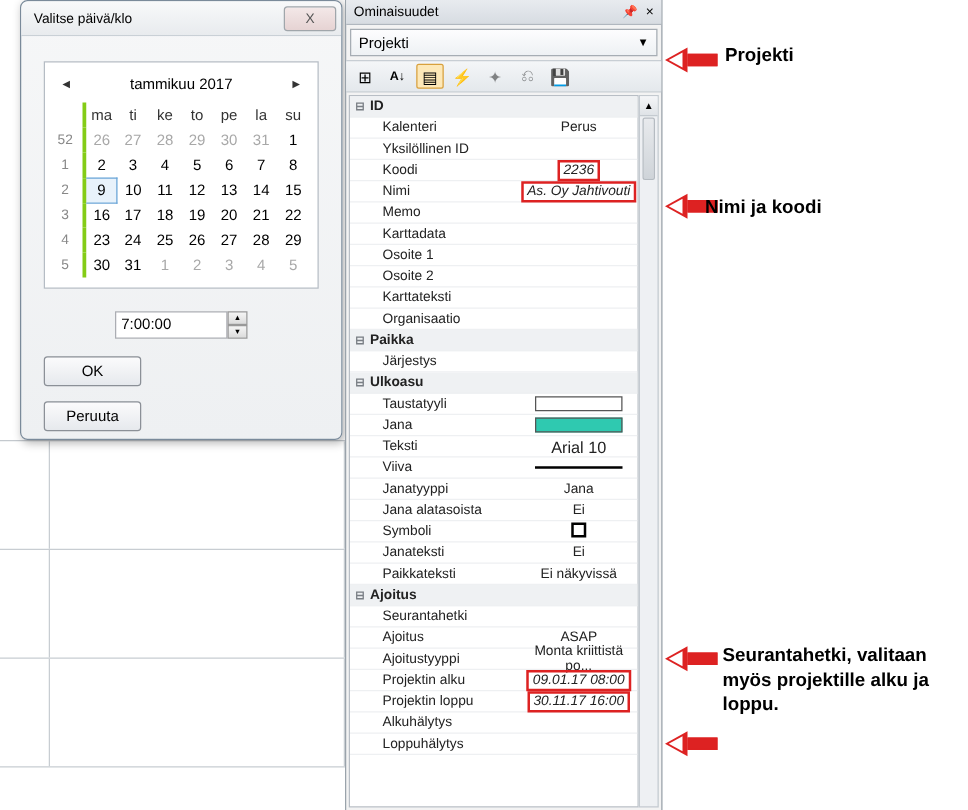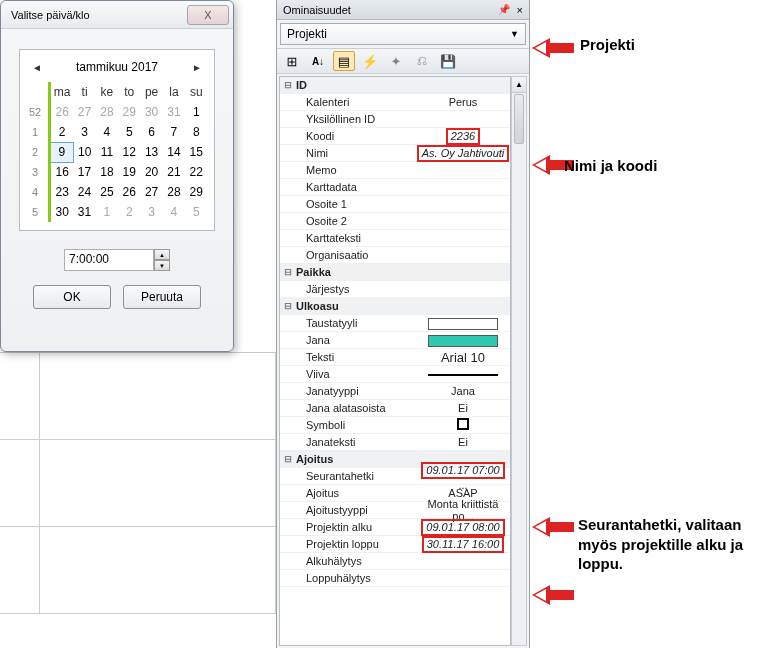--- a/index.html
+++ b/index.html
@@ -1,20 +1,20 @@
 <!DOCTYPE html>
 <html><head>
 <meta charset="utf-8">
 <style>
 * { box-sizing: border-box; margin: 0; padding: 0; }
 body { font-family: "Segoe UI", Tahoma, sans-serif; font-size: 11px; background: #fff; width: 774px; height: 648px; position: relative; overflow: hidden; }
 
 
 .dialog {
-  position: absolute; left: 0; top: 0; width: 234px; height: 352px;
+  position: absolute; left: 16px; top: 0; width: 258px; height: 352px;
   background: linear-gradient(to bottom, #f6f7f8, #eef0f2);
   border: 1px solid #7a8a9a; border-radius: 6px;
   box-shadow: 2px 2px 8px rgba(0,0,0,0.3);
 }
 .dialog-titlebar {
   height: 28px; display: flex; align-items: center; padding: 0 4px 0 10px;
   background: linear-gradient(to bottom, #f8f9fa, #e8ebee);
   border-bottom: 1px solid #c9d0d6; border-radius: 6px 6px 0 0;
 }
 .close-btn {
@@ -37,21 +37,21 @@
 .cal-grid .wk { color: #888; font-size: 11px; border-right: 3px solid #84cc16; padding-right: 4px; }
 .cal-grid .other { color: #a8a8a8; }
 .cal-grid .sel { border: 1px solid #6ba5d8; background: #e8f2fb; }
 .time-row { text-align: center; margin: 18px 0 14px; }
 .time-input {
   width: 90px; height: 22px; border: 1px solid #abadb3; padding: 2px 4px; font-size: 12px;
   text-align: left; display: inline-block; background: #fff;
 }
 .spin { display: inline-block; width: 16px; vertical-align: top; }
 .spin-btn { width: 16px; height: 11px; border: 1px solid #999; background: linear-gradient(#f5f5f5,#dcdcdc); font-size: 6px; display: flex; align-items: center; justify-content: center; }
-.btn-row { display: flex; gap: 12px; justify-content: center; }
+.btn-row { display: flex; gap: 12px; justify-content: center; flex-direction: column; }
 .dlg-btn {
   width: 78px; height: 24px; border: 1px solid #8b9097; border-radius: 3px;
   background: linear-gradient(to bottom, #fbfbfc, #e6e9ed); font-size: 12px;
 }
 
 
 .props {
   position: absolute; left: 276px; top: 0; width: 254px; height: 648px;
   border-left: 1px solid #9aa3ab; border-right: 1px solid #9aa3ab;
   background: #f3f3f3; display: flex; flex-direction: column;
@@ -368,29 +368,33 @@
       <div class="row child">
           <span class="expcell"></span>
           <span class="labelcell">Symboli</span>
           <span class="valcell"><span class="sym"></span></span>
         </div>
       <div class="row child">
           <span class="expcell"></span>
           <span class="labelcell">Janateksti</span>
           <span class="valcell">Ei</span>
         </div>
+      <div class="row child">
+          <span class="expcell"></span>
+          <span class="labelcell">Paikkateksti</span>
+          <span class="valcell">Ei näkyvissä</span>
+        </div>
       <div class="row group">
           <span class="expcell">⊟</span>
           <span class="labelcell">Ajoitus</span>
           <span class="valcell"></span>
         </div>
       <div class="row child">
           <span class="expcell"></span>
           <span class="labelcell">Seurantahetki</span>
-          <span class="valcell"><span class="redbox">09.01.17 07:00</span> ...</span>
         </div>
       <div class="row child">
           <span class="expcell"></span>
           <span class="labelcell">Ajoitus</span>
           <span class="valcell">ASAP</span>
         </div>
       <div class="row child">
           <span class="expcell"></span>
           <span class="labelcell">Ajoitustyyppi</span>
           <span class="valcell">Monta kriittistä po...</span>

